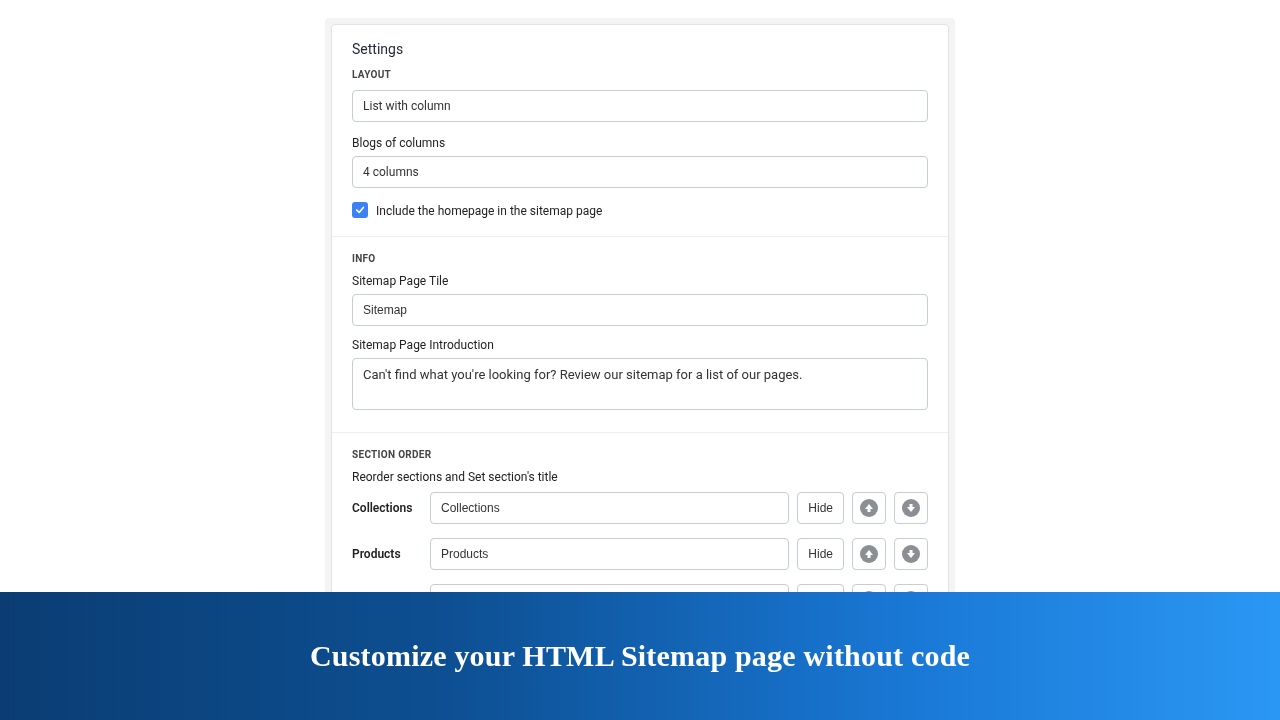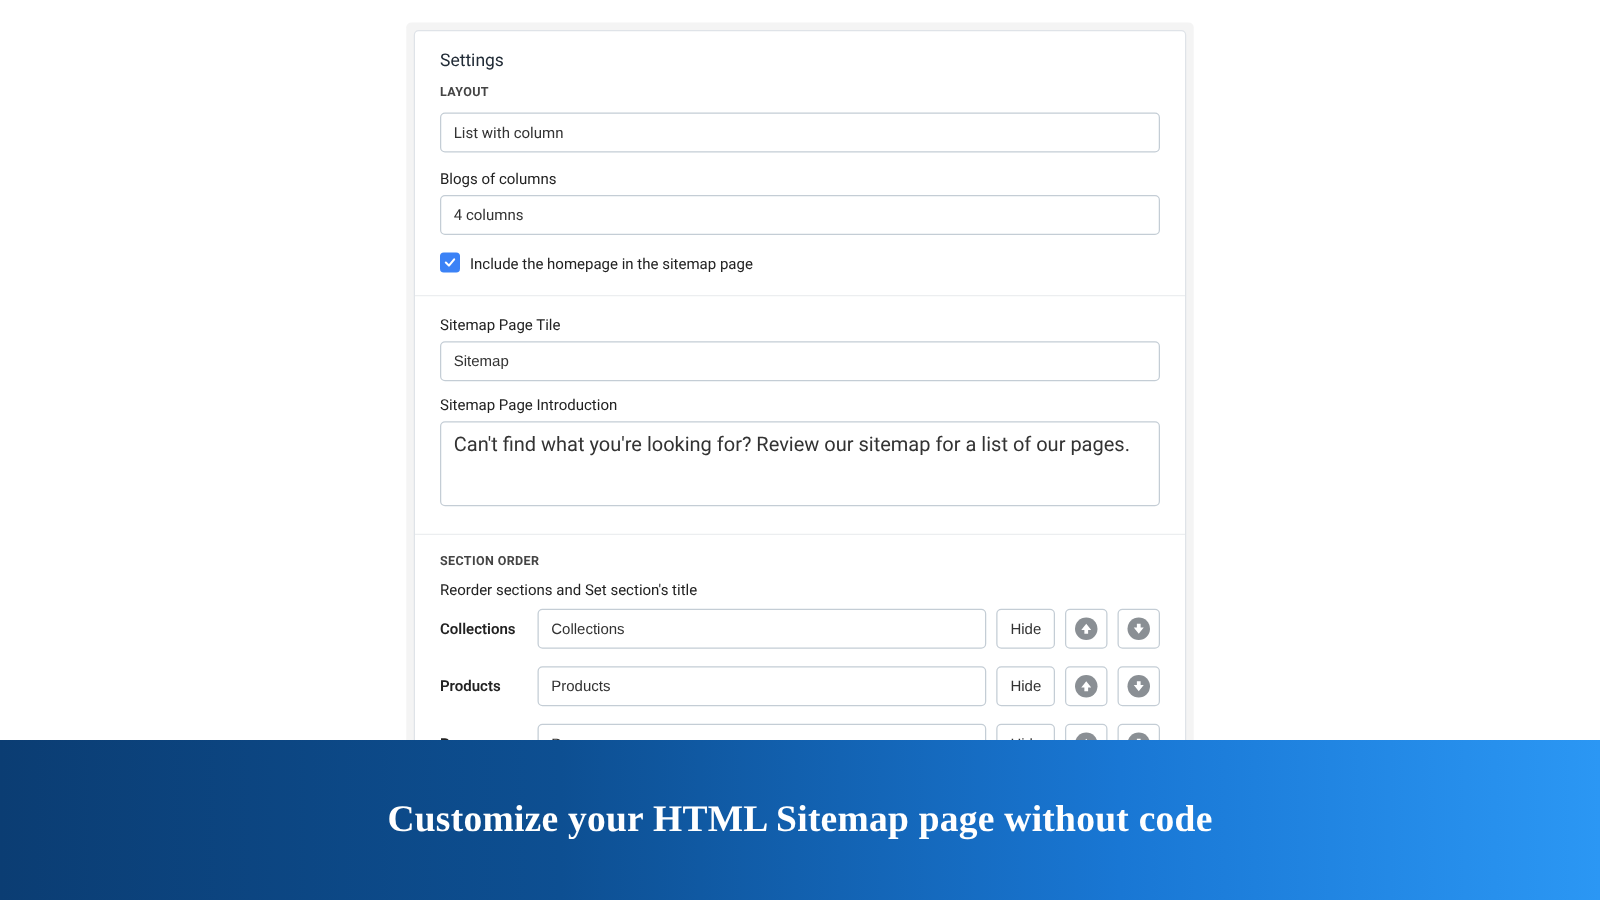--- a/index.html
+++ b/index.html
@@ -82,23 +82,23 @@
     padding: 0 10px;
     font-size: 12px;
     color: #333;
     border: 1px solid #c4cdd5;
     border-radius: 4px;
     background: #fff;
     line-height: 30px;
   }
   .textarea-field {
     width: 100%;
-    height: 68px;
+    height: 52px;
     padding: 8px 10px;
-    font-size: 16px;
+    font-size: 13px;
     color: #333;
     border: 1px solid #c4cdd5;
     border-radius: 4px;
     background: #fff;
     resize: none;
     font-family: inherit;
   }
   .checkbox-row {
     display: flex;
     align-items: flex-end;
@@ -244,20 +244,21 @@
         <div class="checkbox">
           <svg viewBox="0 0 12 12">
               <path d="M2 6 L5 9 L10 3" stroke="#fff" stroke-width="2" fill="none" stroke-linecap="round" stroke-linejoin="round"></path>
             </svg>
         </div>
         <span class="checkbox-label">Include the homepage in the sitemap page</span>
       </div>
     </div>
 
     <div class="section">
+      <div class="subhead">INFO</div>
 
       <div class="info-block">
         <span class="label">Sitemap Page Tile</span>
         <input class="text-field" type="text" value="Sitemap" style="">
       </div>
 
       <div class="info-block">
         <span class="label">Sitemap Page Introduction</span>
         <textarea class="textarea-field" style="">Can't find what you're looking for? Review our sitemap for a list of our pages.</textarea>
       </div>

